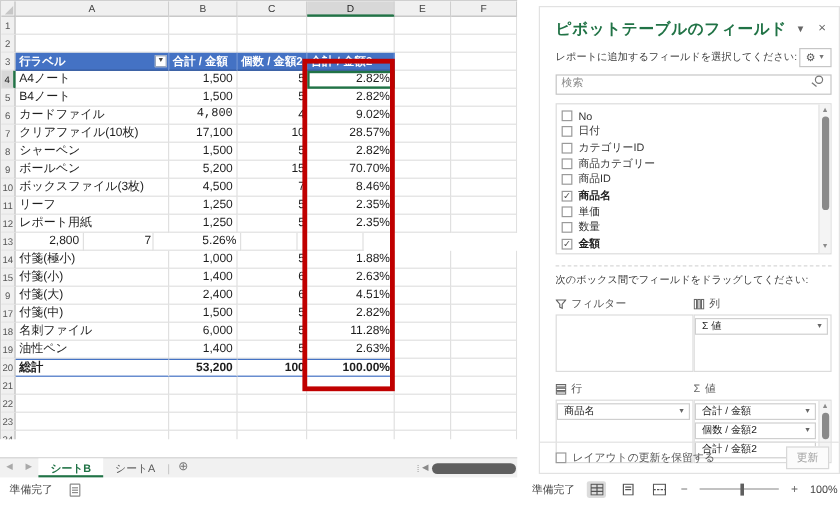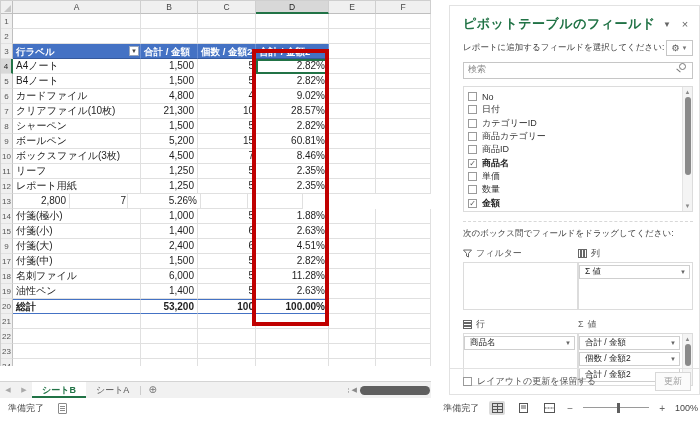--- a/index.html
+++ b/index.html
@@ -155,50 +155,50 @@
         <div class="cell lbl" style="width: 128px;">B4ノート</div>
         <div class="cell num" style="width: 57px;">1,500</div>
         <div class="cell cnt" style="width: 58px;">5</div>
         <div class="cell num" style="width: 73px;">2.82%</div>
         <div class="cell" style="width: 47px;"></div>
         <div class="cell" style="width: 55px;"></div>
       </div>
       <div class="g-row">
         <div class="row-num">6</div>
         <div class="cell lbl" style="width: 128px;">カードファイル</div>
-        <div class="cell num" style="width: 57px;">4,800</div>
+        <div class="cell num" style="width: 57px; font-family: Liberation Mono, monospace;">4,800</div>
         <div class="cell cnt" style="width: 58px;">4</div>
         <div class="cell num" style="width: 73px;">9.02%</div>
         <div class="cell" style="width: 47px;"></div>
         <div class="cell" style="width: 55px;"></div>
       </div>
       <div class="g-row">
         <div class="row-num">7</div>
         <div class="cell lbl" style="width: 128px;">クリアファイル(10枚)</div>
-        <div class="cell num" style="width: 57px;">21,300</div>
+        <div class="cell num" style="width: 57px;">17,100</div>
         <div class="cell cnt" style="width: 58px;">10</div>
         <div class="cell num" style="width: 73px;">28.57%</div>
         <div class="cell" style="width: 47px;"></div>
         <div class="cell" style="width: 55px;"></div>
       </div>
       <div class="g-row">
         <div class="row-num">8</div>
         <div class="cell lbl" style="width: 128px;">シャーペン</div>
         <div class="cell num" style="width: 57px;">1,500</div>
         <div class="cell cnt" style="width: 58px;">5</div>
         <div class="cell num" style="width: 73px;">2.82%</div>
         <div class="cell" style="width: 47px;"></div>
         <div class="cell" style="width: 55px;"></div>
       </div>
       <div class="g-row">
         <div class="row-num">9</div>
         <div class="cell lbl" style="width: 128px;">ボールペン</div>
         <div class="cell num" style="width: 57px;">5,200</div>
         <div class="cell cnt" style="width: 58px;">15</div>
-        <div class="cell num" style="width: 73px;">60.81%</div>
+        <div class="cell num" style="width: 73px;">70.70%</div>
         <div class="cell" style="width: 47px;"></div>
         <div class="cell" style="width: 55px;"></div>
       </div>
       <div class="g-row">
         <div class="row-num">10</div>
         <div class="cell lbl" style="width: 128px;">ボックスファイル(3枚)</div>
         <div class="cell num" style="width: 57px;">4,500</div>
         <div class="cell cnt" style="width: 58px;">7</div>
         <div class="cell num" style="width: 73px;">8.46%</div>
         <div class="cell" style="width: 47px;"></div>

